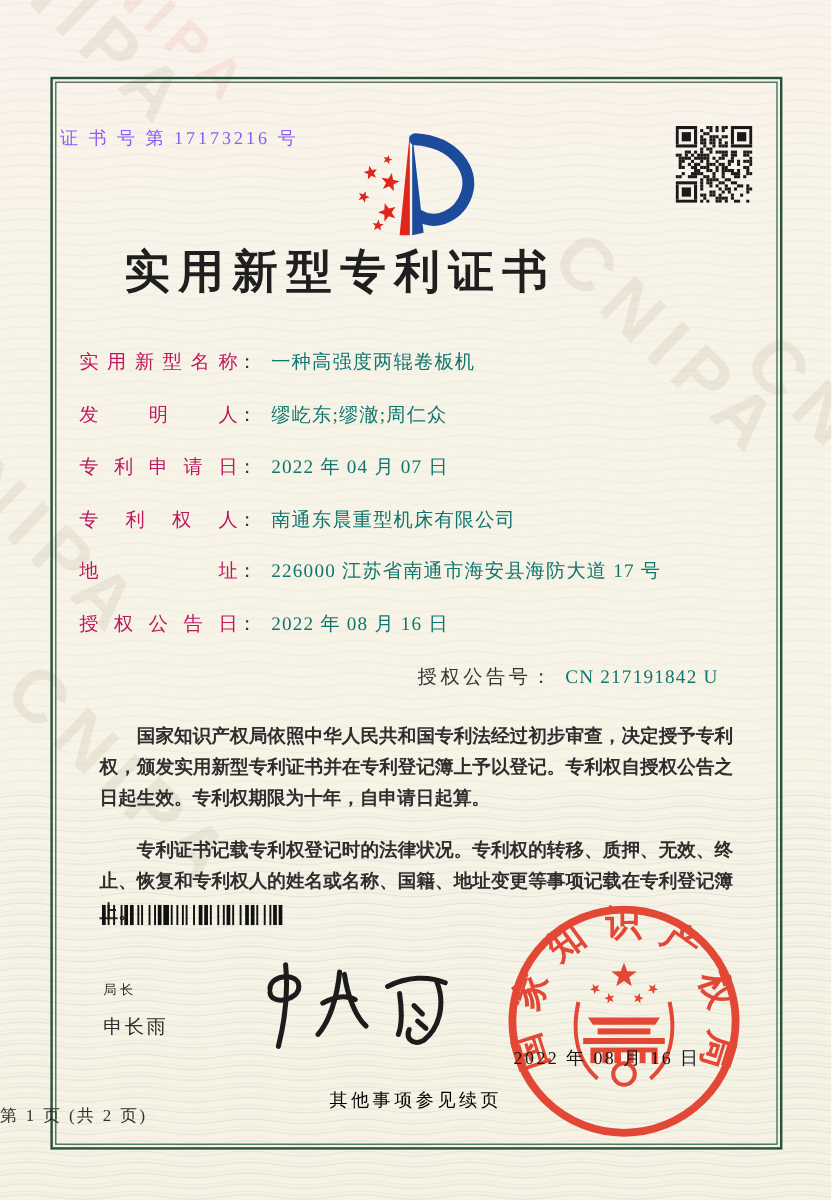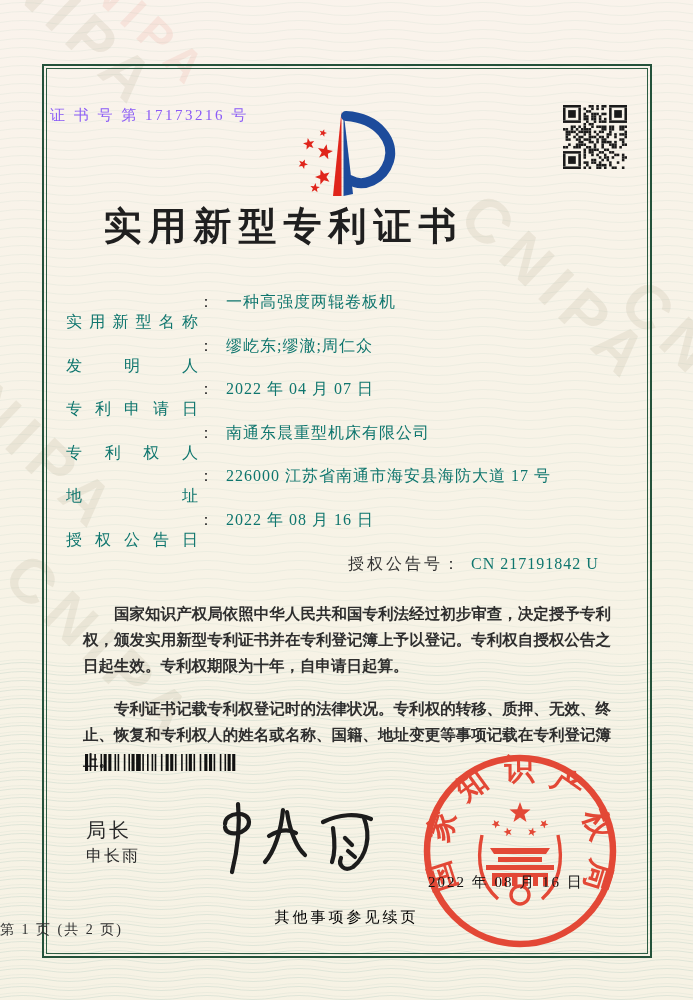--- a/index.html
+++ b/index.html
@@ -23,33 +23,33 @@
   
   .cert-no{position:absolute;left:50px;top:106px;font-size:15px;letter-spacing:2.5px;color:#8b5cf6;}
   .logo{position:absolute;left:281px;top:100px;}
   .qr{position:absolute;left:563px;top:105px;}
   .title{position:absolute;left:0;top:201px;width:567px;text-align:center;
       font-size:38px;font-weight:bold;letter-spacing:7px;color:#1f1f1f;}
   
   .rows{position:absolute;left:66px;top:292px;width:566px;font-size:16px;}
   .frow{position:relative;height:43.5px;}
   .flabel{display:inline-block;width:132px;text-align:justify;text-align-last:justify;
-      color:#0f766e;vertical-align:top;margin-top:20px;}
+      color:#be185d;vertical-align:top;}
   .colon{display:inline-block;margin-right:12px;color:#333;}
   .fvalue{color:#0f766e;letter-spacing:1px;}
   .pair2{position:absolute;left:282px;top:0;margin-top:44px;}
   .pair2 .flabel2{letter-spacing:3px;color:#333;}
   
   .paras{position:absolute;left:66px;top:584px;width:562px;font-size:15.5px;
       line-height:26px;text-align:justify;color:#2e2e2e;}
   .paras p{margin:17px;text-indent:2em;font-weight:bold;}
   
   .barcode{position:absolute;left:85px;top:754px;}
   
-  .director-title{position:absolute;left:86px;top:817px;font-size:20px;letter-spacing:3px;color:#2b2b2b;}
+  .director-title{position:absolute;left:86px;top:817px;font-size:11px;letter-spacing:3px;color:#2b2b2b;}
   .director-name{position:absolute;left:86px;top:846px;font-size:16px;letter-spacing:2px;color:#2b2b2b;}
   .sig{position:absolute;left:195px;top:798px;}
   
   .seal{position:absolute;left:420px;top:751px;opacity:.92;}
   .seal-date{position:absolute;left:428px;top:873px;font-size:15px;letter-spacing:2px;
       color:#151515;z-index:6;white-space:nowrap;}
   
   .page-no{position:absolute;left:0;top:921px;width:693px;text-align:left;
       font-size:14px;letter-spacing:2px;color:#2f2f2f;}
   .cont-note{position:absolute;left:0;top:908px;width:693px;text-align:center;

